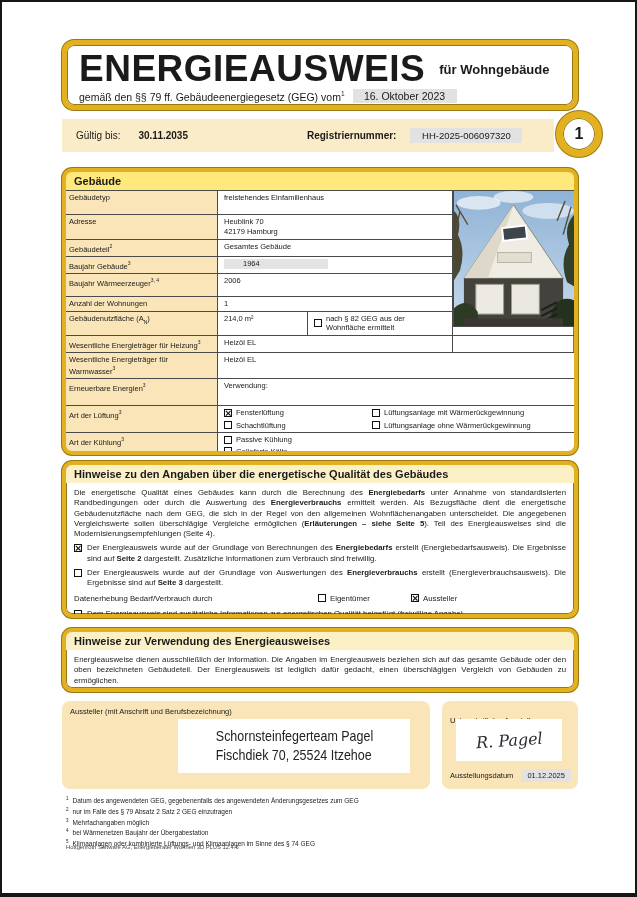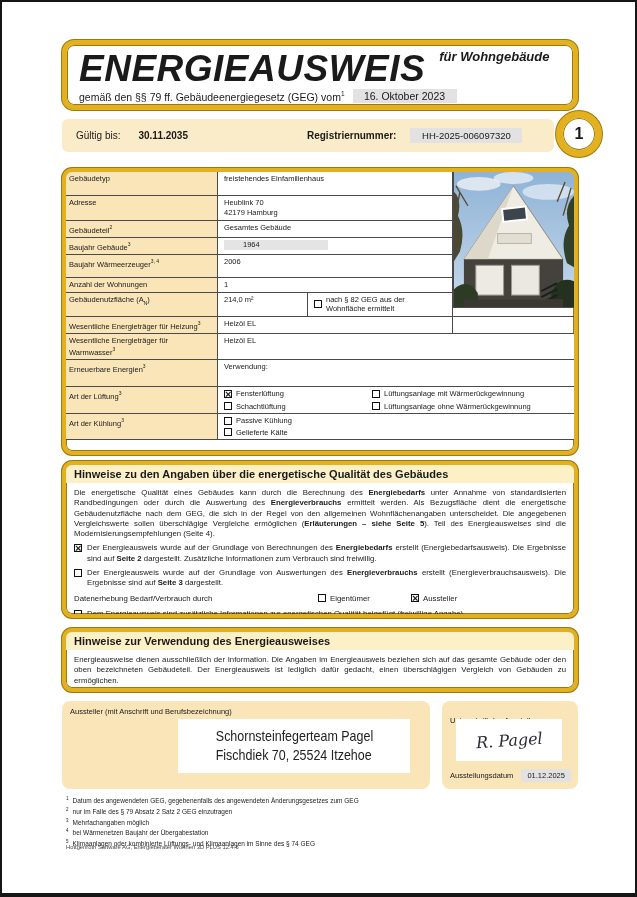--- a/index.html
+++ b/index.html
@@ -3,30 +3,30 @@
 <meta charset="utf-8">
 <style>
   * { margin:0; padding:0; box-sizing:border-box; }
   html,body { width:637px; height:897px; background:#fff; }
   body { font-family:"Liberation Sans", sans-serif; color:#1a1a1a; position:relative; overflow:hidden; }
   .frame { position:absolute; inset:0; border:2px solid #161616; border-bottom-width:4px; pointer-events:none; z-index:50; }
 
   
   .title-box { position:absolute; left:62px; top:40px; width:516px; height:70px; background:#fff;
     border:5px solid #e3b120; border-radius:12px; box-shadow:0 0 0 1px #9a7a10, inset 0 0 0 1px #9a7a10; padding:4px 12px 0 12px; }
-  .title-row { display:flex; align-items:flex-start; gap:14px;font-style:italic; }
+  .title-row { display:flex; align-items:center; gap:14px; }
   .main-title { font-size:37px; font-weight:bold; letter-spacing:.5px; line-height:40px; }
   .title-suffix { font-size:13px; font-weight:bold; }
   .law-row { font-size:10.5px; margin-top:0px; display:flex; align-items:center; gap:4px; }
   .law-row sup { font-size:6.5px; margin-right:4px; }
   .grey-box { background:#e2e2e2; padding:1px 10px; display:inline-block; text-align:center; }
 
   
   .validity-bar { position:absolute; left:62px; top:119px; width:492px; height:33px; background:#fbecc9;
-    border-radius:6px; display:flex; align-items:center; font-size:10px; padding:0 14px; }
+    border-radius:0; display:flex; align-items:center; font-size:10px; padding:0 14px; }
   .validity-bar .vdate { font-weight:bold; margin-left:18px; }
   .validity-bar .rlabel { font-weight:bold; margin-left:119px; }
   .validity-bar .rbox { background:#e2e2e2; margin-left:14px; padding:2px 8px; font-size:9.5px; min-width:112px; text-align:center; }
   .page-circle { position:absolute; left:556px; top:111px; width:46px; height:46px; border-radius:50%;
     border:7px solid #e3b120; background:#fff; display:flex; align-items:center; justify-content:center;
     font-size:16px; font-weight:bold; box-shadow:0 0 0 1px #9a7a10, inset 0 0 0 1px #9a7a10; }
 
   
   .gbox { position:absolute; left:62px; width:516px; background:#fff; border:4px solid #e3b120; border-radius:10px;
     box-shadow:0 0 0 1px #9a7a10, inset 0 0 0 1px #9a7a10; overflow:hidden; }
@@ -107,20 +107,21 @@
 
   <div class="validity-bar">
     <span>Gültig bis:</span>
     <span class="vdate">30.11.2035</span>
     <span class="rlabel">Registriernummer:</span>
     <span class="rbox">HH-2025-006097320</span>
   </div>
   <div class="page-circle">1</div>
 
   <div class="gbox" style="top:168px; height:287px;">
+    <div class="sec-head yellow">Gebäude</div>
     <div class="tbl">
 
       <div class="row short h24">
         <div class="lbl">Gebäudetyp</div>
         <div class="val">freistehendes Einfamilienhaus</div>
       </div>
 
       <div class="row short h25">
         <div class="lbl">Adresse</div>
         <div class="val">

